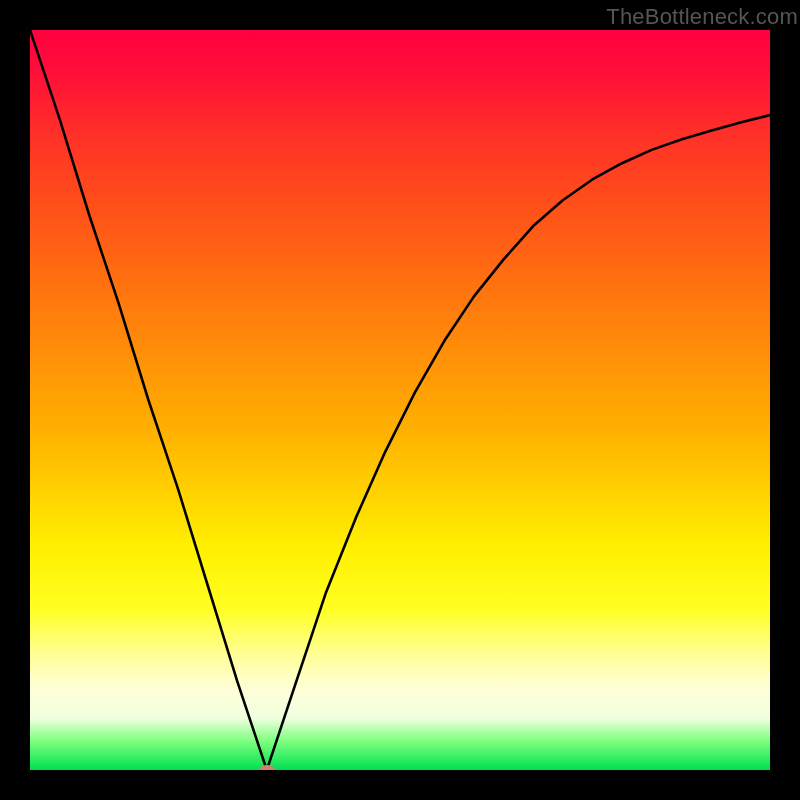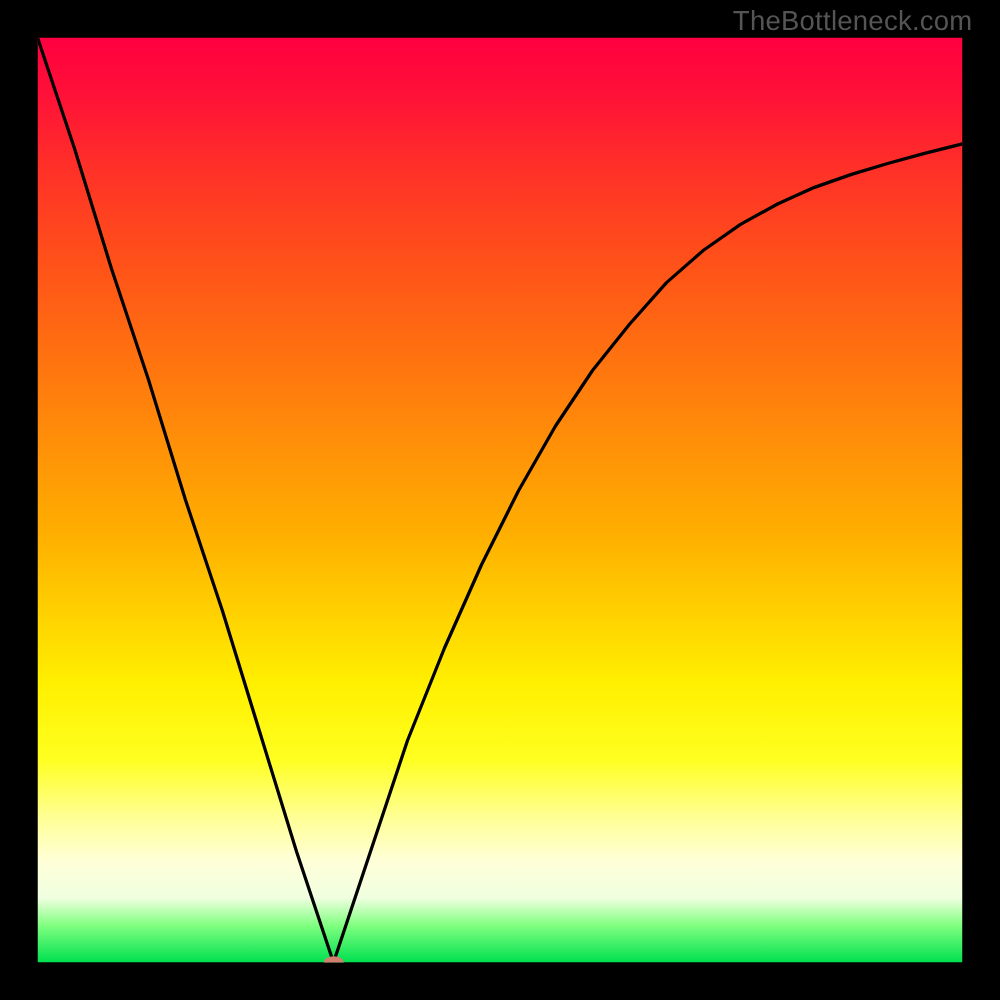--- a/index.html
+++ b/index.html
@@ -13,21 +13,21 @@
   }
   .frame {
     position: relative;
     width: 800px;
     height: 800px;
     background: #000;
   }
   .watermark {
     position: absolute;
     top: 4px;
-    right: 22px;
+    right: 2px;
     color: #555;
     font-size: 22px;
     font-weight: 500;
     letter-spacing: 0.2px;
     z-index: 10;
   }
   .plot-area {
     position: absolute;
     left: 30px;
     top: 30px;

